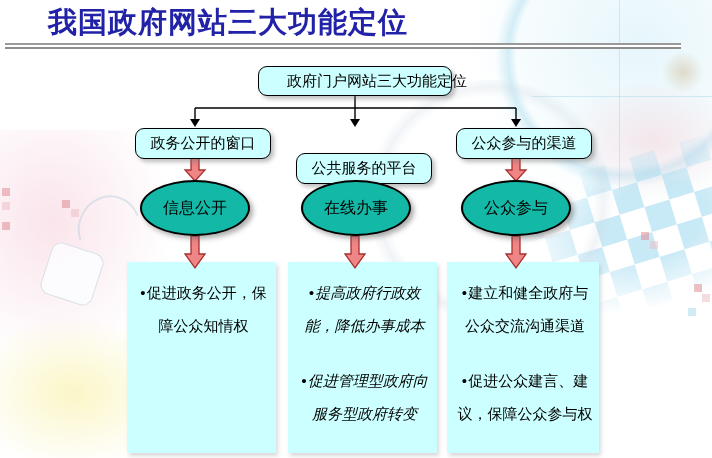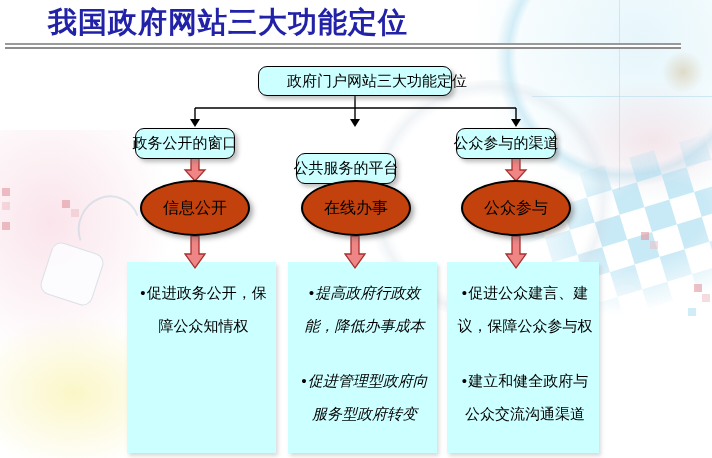--- a/index.html
+++ b/index.html
@@ -43,24 +43,24 @@
   .title{position:absolute;left:48px;top:3px;font-size:29px;font-weight:bold;
     color:#2222a8;letter-spacing:1px;white-space:nowrap;}
   .rule{position:absolute;left:5px;top:43px;width:676px;height:6px;
     background:linear-gradient(#9a9a9a 0 2px,#ffffff 2px 4px,#8d8d8d 4px 6px);}
 
   
   .node{position:absolute;box-sizing:border-box;background:#ccffff;border:1.6px solid #000;
     border-radius:9px;display:flex;align-items:center;justify-content:center;
     font-size:15px;color:#000;box-shadow:3px 3px 4px rgba(110,110,110,.45);white-space:nowrap;}
   .root{left:258px;top:66px;width:194px;height:30px;padding-left:44px;}
-  .branch{top:128px;width:100px;height:31px;}
+  .branch{top:128px;width:136px;height:31px;}
   .b1{left:135px;} .b2{left:296px;margin-top:25px;} .b3{left:456px;}
   .ellipse{position:absolute;top:180px;width:110px;height:56px;box-sizing:border-box;
-    background:#c2410c;border:2px solid #000;border-radius:50%;
+    background:#14b8a6;border:2px solid #000;border-radius:50%;
     display:flex;align-items:center;justify-content:center;
     font-size:16px;font-weight:500;color:#000;box-shadow:3px 3px 5px rgba(90,90,90,.5);}
   .e1{left:140px;} .e2{left:301px;} .e3{left:461px;}
 
   
   .panel{position:absolute;top:262px;height:191px;box-sizing:border-box;background:#ccffff;
     padding:14px 5px 0 9px;font-size:15px;line-height:33px;color:#000;
     box-shadow:2px 3px 4px rgba(150,150,150,.35);}
   .p1{left:127px;width:149px;} .p2{left:288px;width:149px;font-style:italic;} .p3{left:447px;width:152px;}
   .panel p{margin:0 0 22px 0;}
@@ -99,22 +99,22 @@
   <div class="rule"></div>
 
   <div class="panel p1">
     <p><span class="b">•</span><span>促进政务公开，保障公众知情权</span></p>
   </div>
   <div class="panel p2">
     <p><span class="b">•</span><span>提高政府行政效能，降低办事成本</span></p>
     <p><span class="b">•</span><span>促进管理型政府向服务型政府转变</span></p>
   </div>
   <div class="panel p3">
+    <p><span class="b">•</span><span>建立和健全政府与公众交流沟通渠道</span></p>
     <p><span class="b">•</span><span>促进公众建言、建议，保障公众参与权</span></p>
-    <p><span class="b">•</span><span>建立和健全政府与公众交流沟通渠道</span></p>
   </div>
 
   <svg class="connectors" width="712" height="458" viewBox="0 0 712 458">
 
     <g stroke="#000" stroke-width="1.4" fill="none">
       <path d="M355,96 V108"></path>
       <path d="M195,108 H516"></path>
       <path d="M195,108 V120"></path>
       <path d="M355,108 V120"></path>
       <path d="M516,108 V120"></path>

